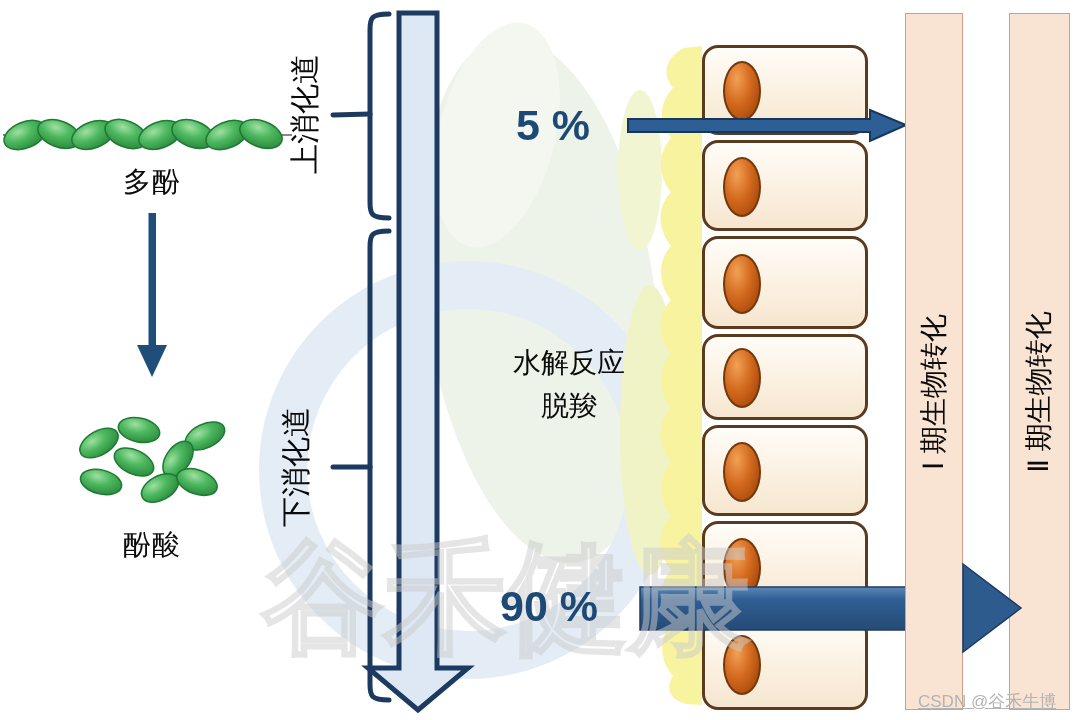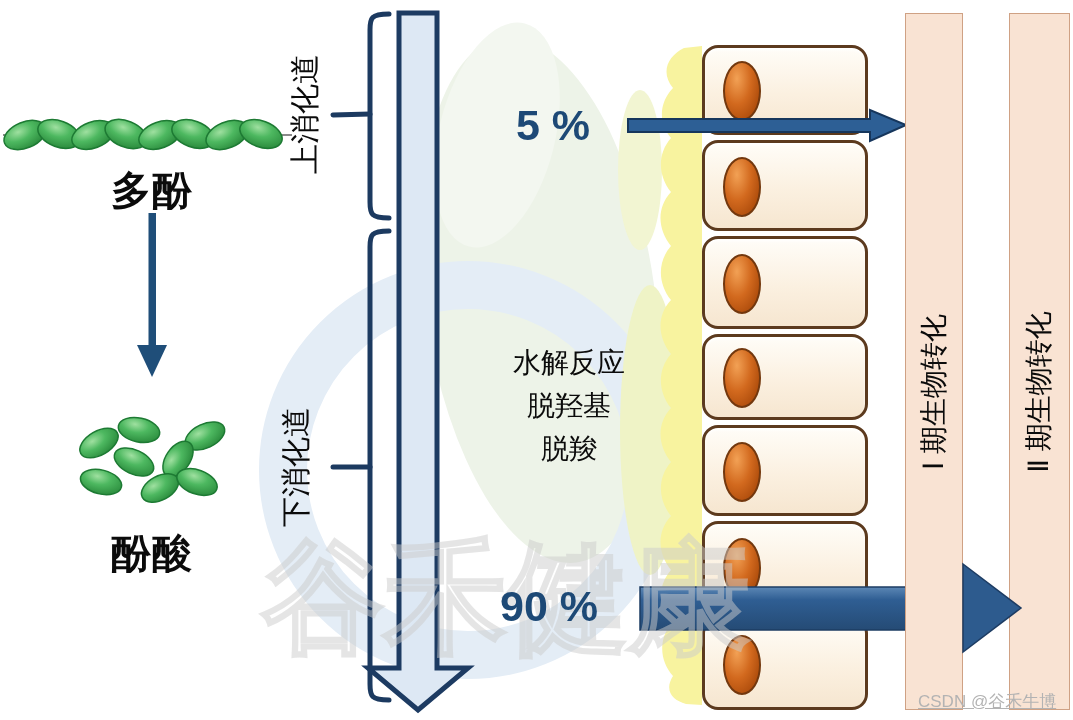--- a/index.html
+++ b/index.html
@@ -8,21 +8,21 @@
     background:#ffffff;font-family:"Liberation Sans",sans-serif;
   }
   .abs{position:absolute;}
   svg{display:block;}
 
   
   .z0{z-index:0;} .z1{z-index:1;} .z3{z-index:3;} .z5{z-index:5;} .z6{z-index:6;} .z7{z-index:7;}
 
   
   .lbl{color:#0b0b0b;text-align:center;}
-  .lbl-cn{font-size:40px;letter-spacing:1px;font-weight:bold;}
+  .lbl-cn{font-size:28px;letter-spacing:1px;}
   .rot{transform:rotate(-90deg);transform-origin:center center;}
   .tract-label{width:160px;height:34px;font-size:30px;line-height:34px;}
   .phase-label{width:320px;height:32px;font-size:28px;line-height:32px;}
   .pct{font-size:43px;font-weight:bold;color:#1d4976;text-align:center;}
   .reactions{width:210px;text-align:center;font-size:28px;line-height:43px;color:#0b0b0b;}
 
   
   .cell-column{position:absolute;left:702px;top:0;width:166px;height:720px;z-index:2;}
   .cell{
     position:absolute;left:0;width:166px;box-sizing:border-box;
@@ -171,21 +171,20 @@
   <div class="abs z7 lbl lbl-cn" style="left:100px;top:163px;width:104px;">多酚</div>
 
   <div class="abs z7 lbl lbl-cn" style="left:100px;top:526px;width:104px;">酚酸</div>
 
   <div class="abs z7 lbl tract-label rot" style="left:225px;top:97px;">上消化道</div>
 
   <div class="abs z7 lbl tract-label rot" style="left:216px;top:450px;">下消化道</div>
 
   <div class="abs z7 reactions" style="left:464px;top:341px;">
     <div>水解反应</div>
-    <div>脱羟基</div>
     <div>脱羧</div>
   </div>
 
   <div class="abs z7 pct" style="left:487px;top:101px;width:132px;">5 %</div>
 
   <div class="abs z7 pct" style="left:483px;top:582px;width:132px;">90 %</div>
 
   <div class="abs z7 lbl phase-label rot" style="left:774px;top:376px;">Ⅰ 期生物转化</div>
 
   <div class="abs z7 lbl phase-label rot" style="left:879px;top:376px;">Ⅱ 期生物转化</div>

